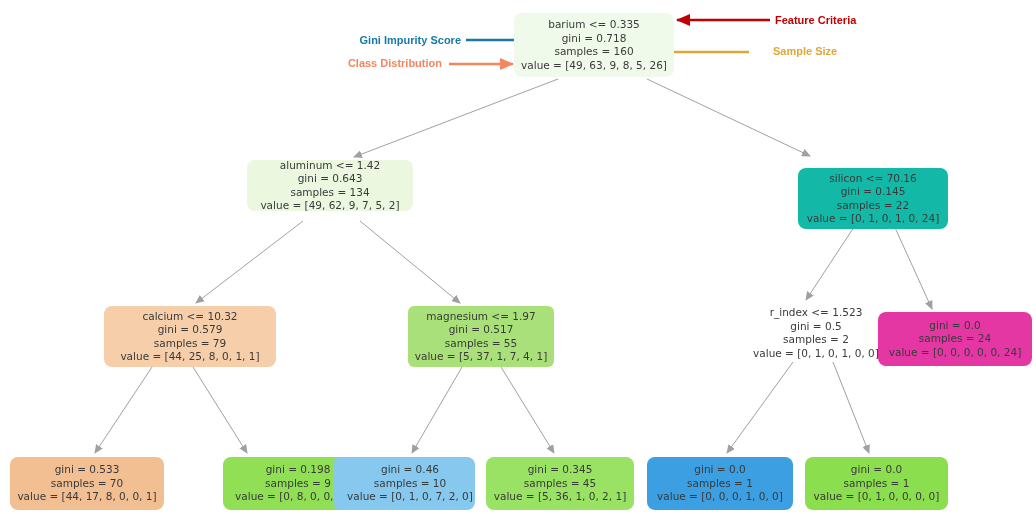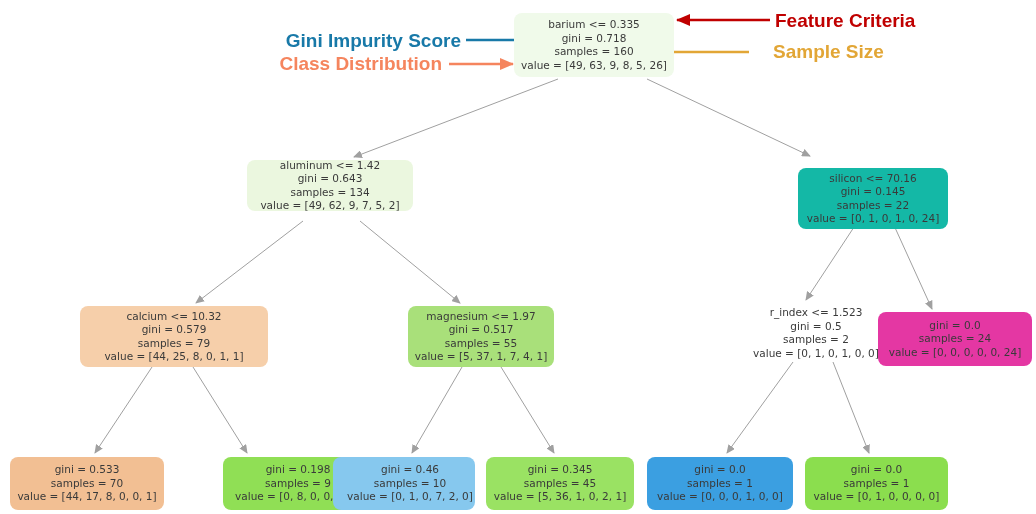--- a/index.html
+++ b/index.html
@@ -22,21 +22,21 @@
     text-align:center;
     font-size:10.5px;line-height:13.5px;
     color:#3a3a3a;
     white-space:nowrap;
     z-index:2;
   }
   .annotation{
     position:absolute;
     font-family:"Liberation Sans",sans-serif;
     font-weight:bold;
-    font-size:19px;line-height:15px;
+    font-size:11px;line-height:15px;
     white-space:nowrap;
     z-index:3;
   }
 </style>
 </head>
 <body>
 
 <div id="figure">
 
   <svg id="edges" width="1036" height="514" viewBox="0 0 1036 514">
@@ -96,28 +96,28 @@
     <div>value = [49, 62, 9, 7, 5, 2]</div>
   </div>
 
   <div class="node" style="left: 798px; top: 168px; width: 150px; height: 61px; background: #14b8a6;">
     <div>silicon &lt;= 70.16</div>
     <div>gini = 0.145</div>
     <div>samples = 22</div>
     <div>value = [0, 1, 0, 1, 0, 24]</div>
   </div>
 
-  <div class="node" style="left: 80px; top: 306px; width: 188px; height: 61px; background: rgb(246, 207, 170);">
+  <div class="node" style="left: 104px; top: 306px; width: 172px; height: 61px; background: rgb(246, 207, 170);">
     <div>calcium &lt;= 10.32</div>
     <div>gini = 0.579</div>
     <div>samples = 79</div>
     <div>value = [44, 25, 8, 0, 1, 1]</div>
   </div>
 
-  <div class="node" style="left: 408px; top: 306px; width: 146px; height: 61px; background: rgb(169, 224, 122);">
+  <div class="node" style="left: 408px; top: 306px; width: 146px; height: 61px; background: rgb(169, 224, 122); border-radius: 6px;">
     <div>magnesium &lt;= 1.97</div>
     <div>gini = 0.517</div>
     <div>samples = 55</div>
     <div>value = [5, 37, 1, 7, 4, 1]</div>
   </div>
 
   <div class="node" style="left: 736px; top: 304px; width: 160px; height: 58px; border-radius: 0px; background: transparent;">
     <div>r_index &lt;= 1.523</div>
     <div>gini = 0.5</div>
     <div>samples = 2</div>

